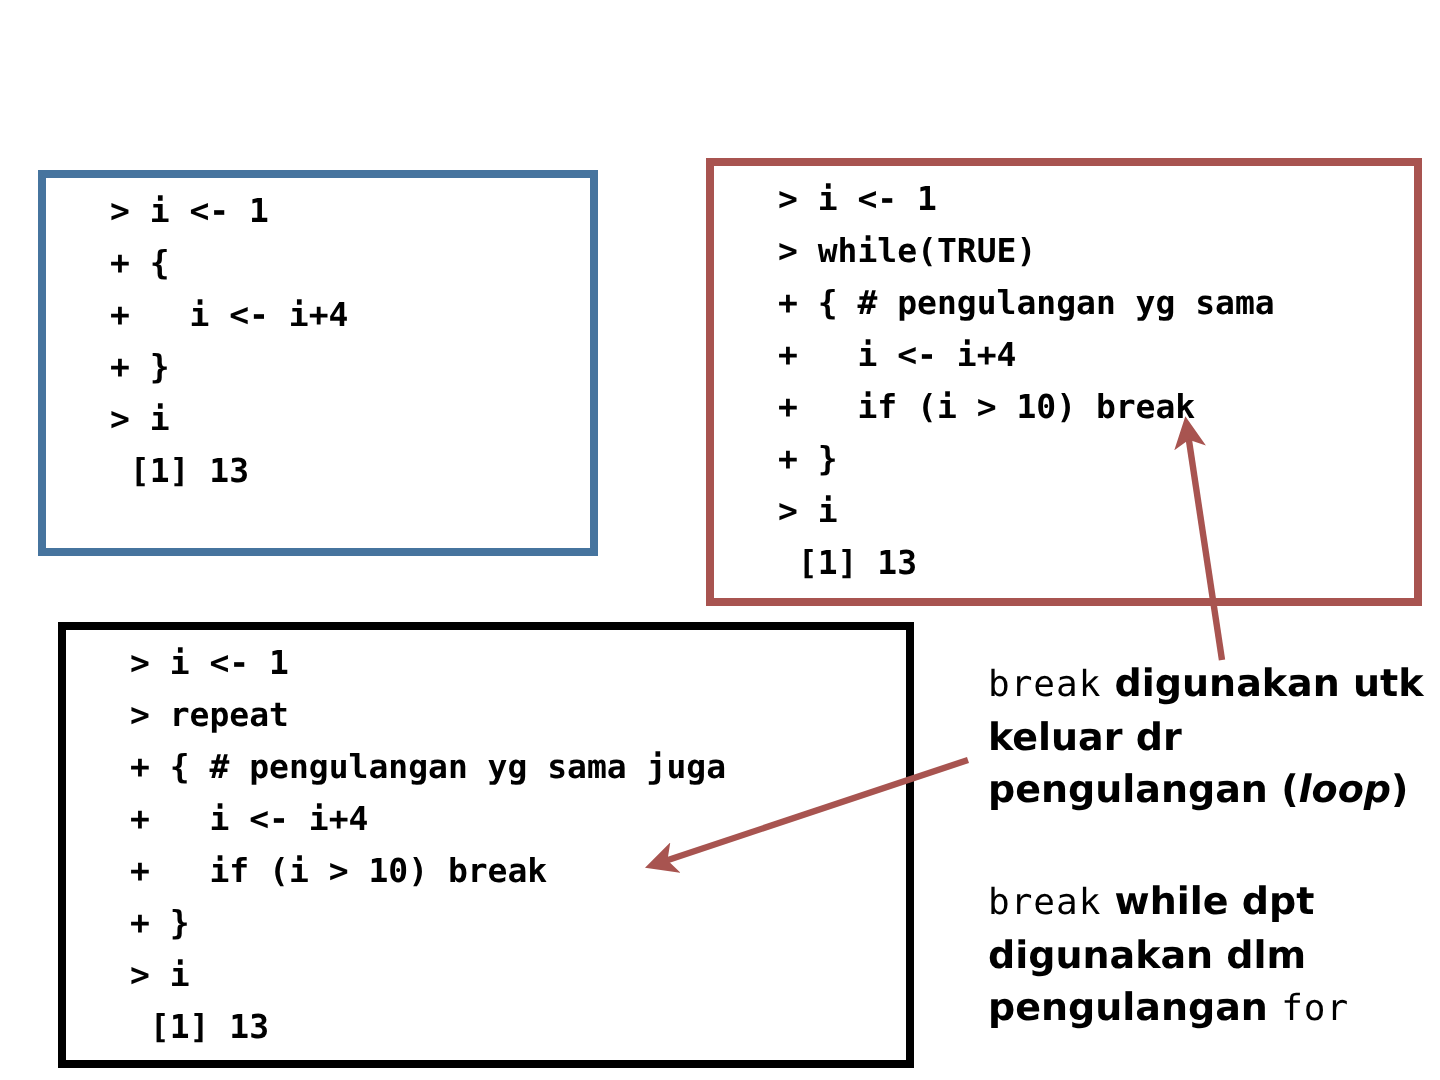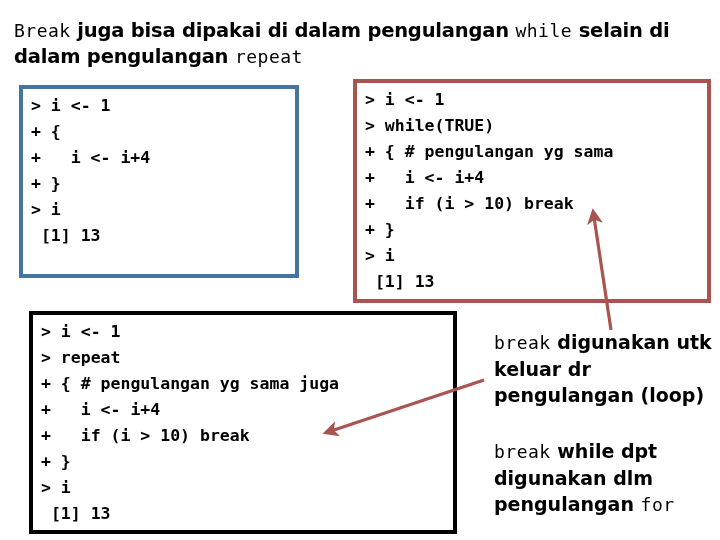--- a/index.html
+++ b/index.html
@@ -76,37 +76,39 @@
     top: 311px;
     width: 428px;
     height: 223px;
     border: 4px solid #000000;
     padding: 4px 0 0 8px;
   }
 
   .code-line {
     display: block;
     height: 26px;
+    margin-left: 24px;
   }
 
   
   .note {
     position: absolute;
     font-size: 19px;
     line-height: 26px;
     font-weight: bold;
     color: #000000;
   }
   .note .mono {
     font-family: "DejaVu Sans Mono", monospace;
     font-weight: normal;
     font-size: 18px;
     letter-spacing: 0.5px;
   }
   .note .ital {
+    font-style: italic;
   }
   #note-1 {
     left: 494px;
     top: 329px;
     width: 228px;
   }
   #note-2 {
     left: 494px;
     top: 438px;
     width: 228px;
@@ -120,21 +122,20 @@
     width: 720px;
     height: 540px;
     pointer-events: none;
   }
 </style>
 </head>
 <body>
 
 <div id="slide">
 
-  <div id="title"><span class="mono">Break</span><span>  juga bisa dipakai di dalam pengulangan </span><span class="mono">while</span><span> selain di dalam pengulangan </span><span class="mono">repeat</span></div>
 
   <div class="code-box" id="box-while" style="border-color: rgb(70, 116, 158);"><span class="code-line">&gt; i &lt;- 1</span><span class="code-line">+ {</span><span class="code-line">+   i &lt;- i+4</span><span class="code-line">+ }</span><span class="code-line">&gt; i</span><span class="code-line"> [1] 13</span></div>
 
   <div class="code-box" id="box-while-true" style="border-color: rgb(168, 84, 80);"><span class="code-line">&gt; i &lt;- 1</span><span class="code-line">&gt; while(TRUE)</span><span class="code-line">+ { # pengulangan yg sama</span><span class="code-line">+   i &lt;- i+4</span><span class="code-line">+   if (i &gt; 10) break</span><span class="code-line">+ }</span><span class="code-line">&gt; i</span><span class="code-line"> [1] 13</span></div>
 
   <div class="code-box" id="box-repeat" style="border-color: rgb(0, 0, 0);"><span class="code-line">&gt; i &lt;- 1</span><span class="code-line">&gt; repeat</span><span class="code-line">+ { # pengulangan yg sama juga</span><span class="code-line">+   i &lt;- i+4</span><span class="code-line">+   if (i &gt; 10) break</span><span class="code-line">+ }</span><span class="code-line">&gt; i</span><span class="code-line"> [1] 13</span></div>
 
   <div class="note" id="note-1"><span class="mono">break</span><span> digunakan utk keluar dr pengulangan (</span><span class="ital">loop</span><span>)</span></div>
 
   <div class="note" id="note-2"><span class="mono">break</span><span> while dpt digunakan dlm pengulangan </span><span class="mono">for</span></div>

